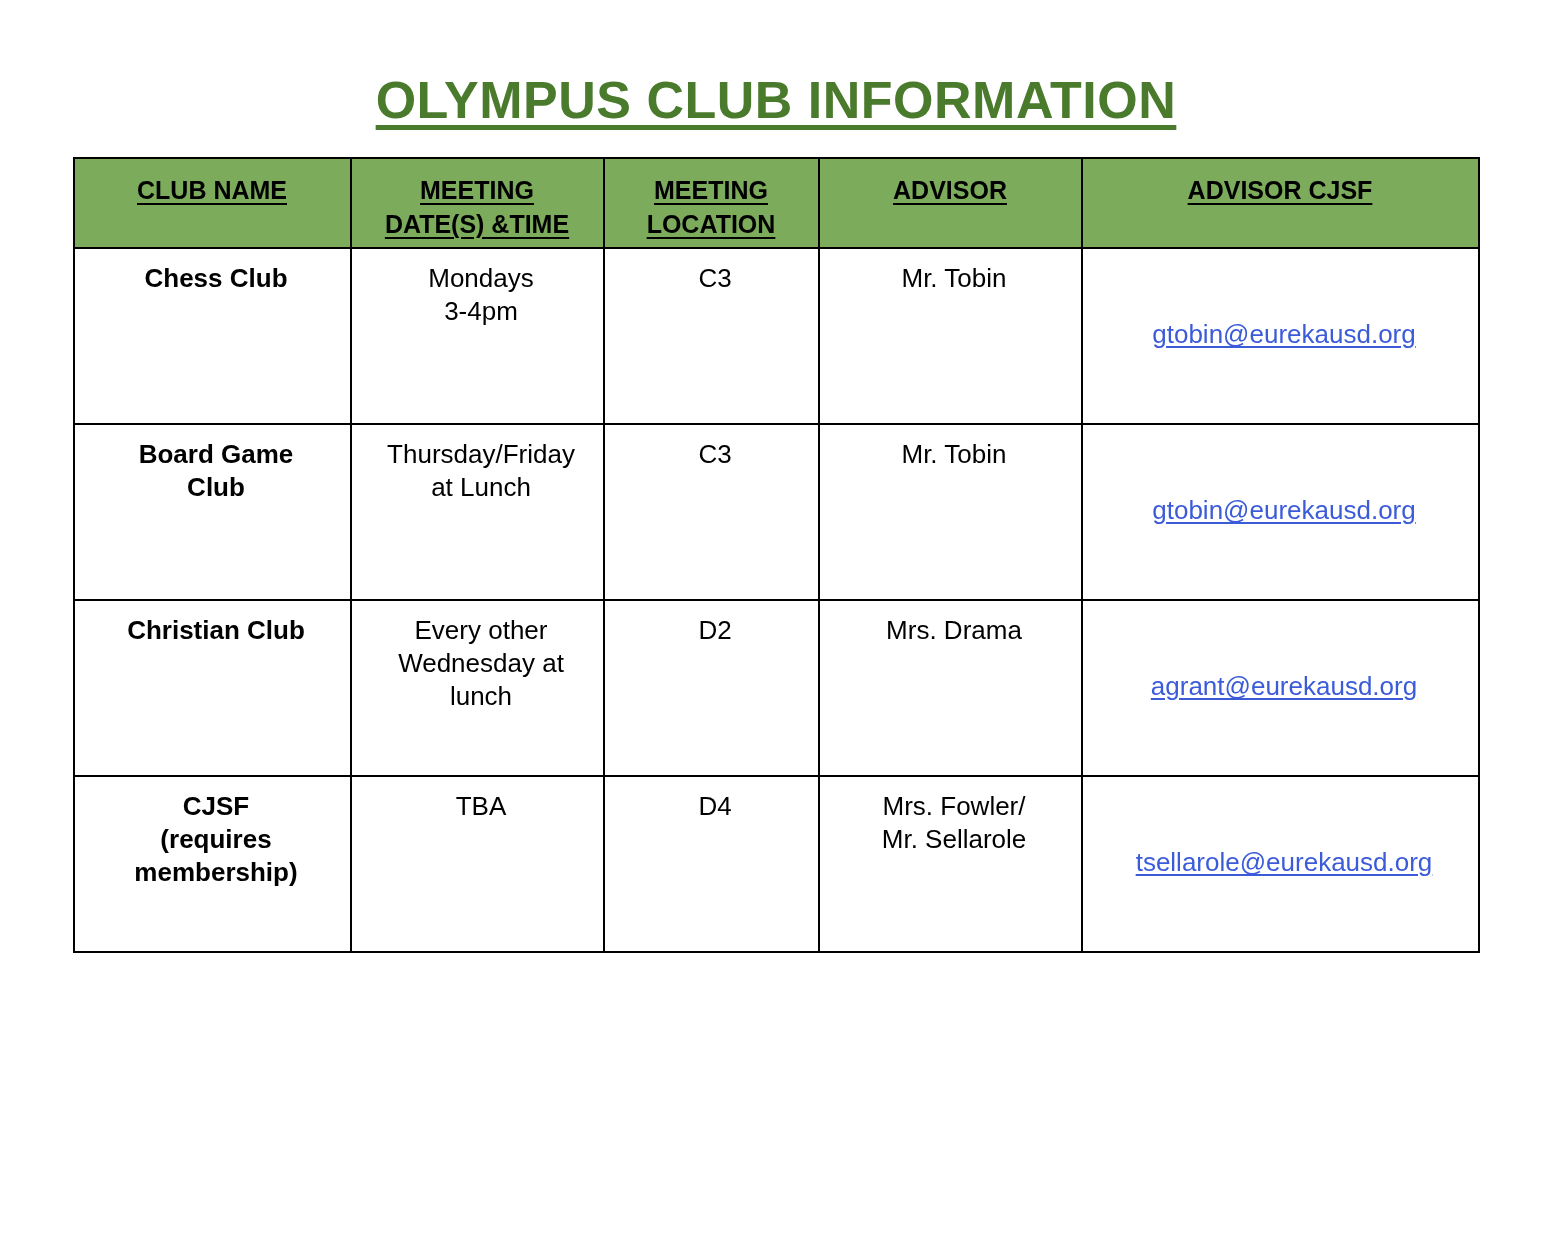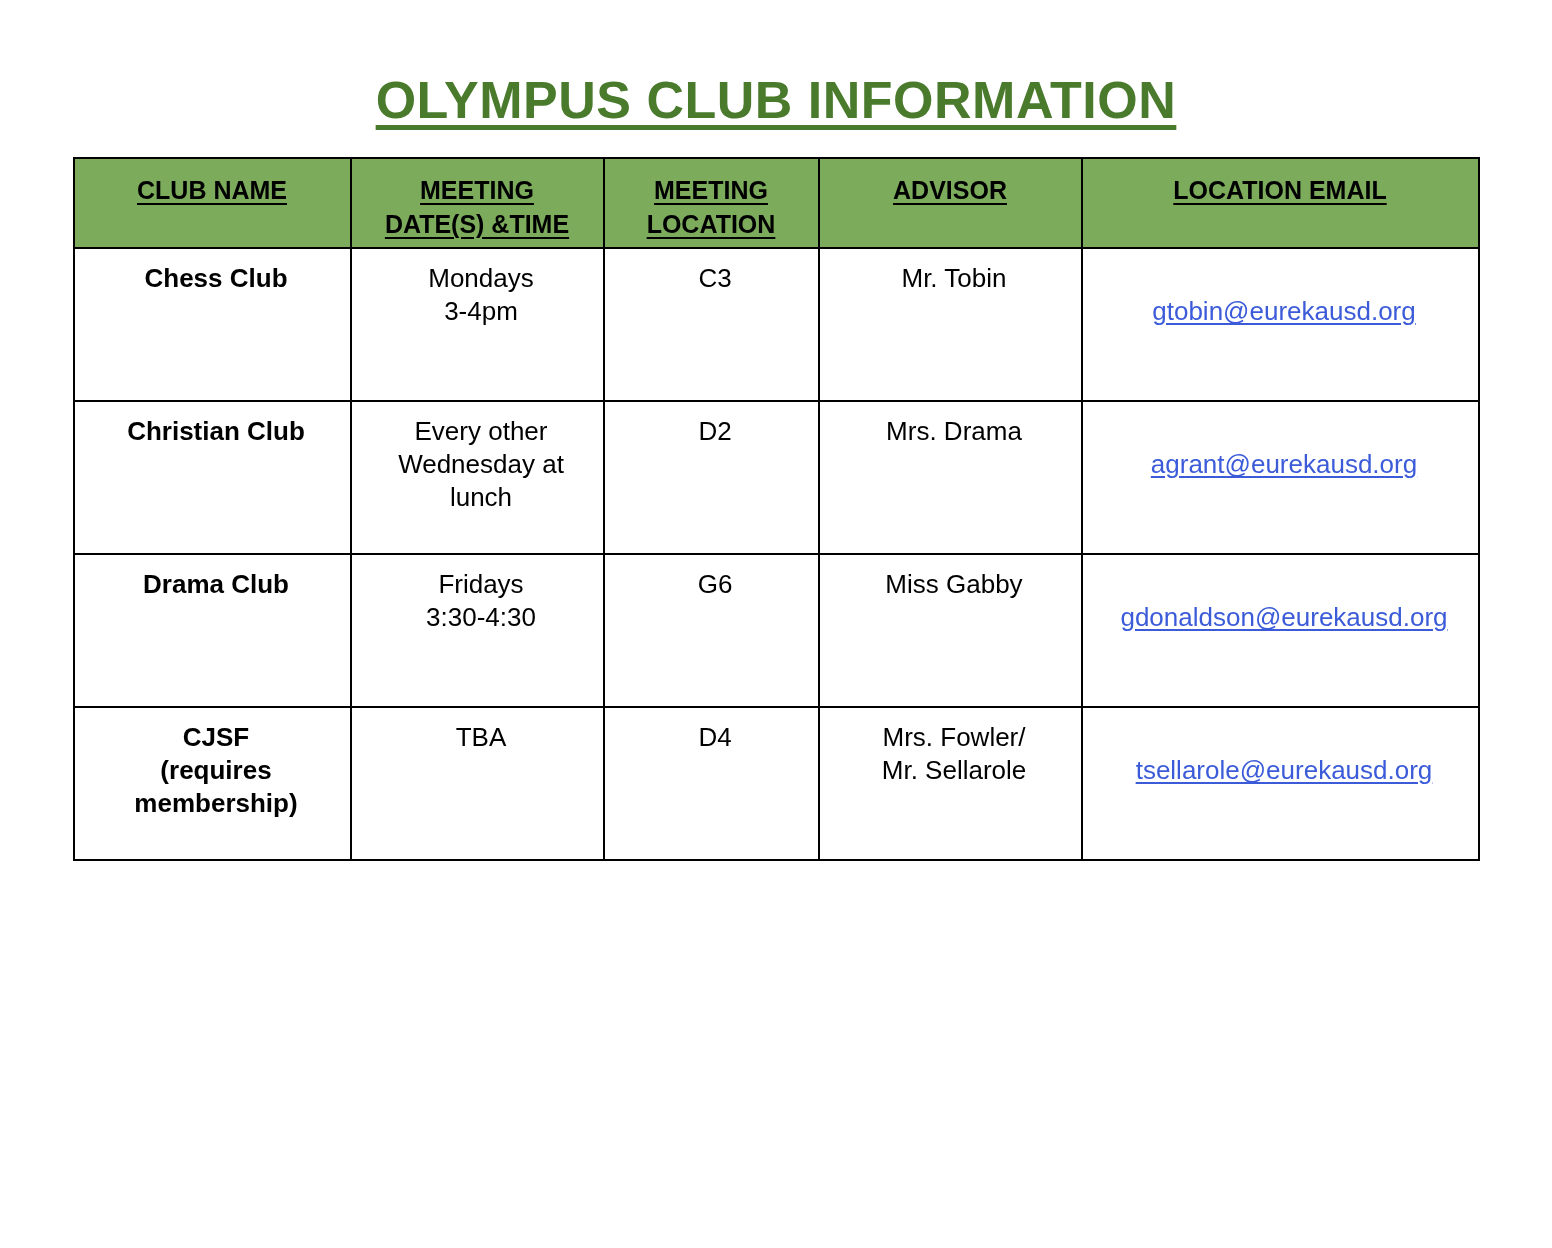--- a/index.html
+++ b/index.html
@@ -60,20 +60,21 @@
   }
   .clubs-table td.club-cell {
     font-weight: bold;
   }
   .clubs-table a.email-link {
     display: block;
     color: #3b5bd9;
     text-decoration: underline;
     text-underline-offset: 3px;
     cursor: pointer;
+    margin-top: 23px;
   }
   .clubs-table a.email-link:empty {
     display: none;
   }
 </style>
 </head>
 <body>
 
 <div class="page">
 
@@ -88,55 +89,56 @@
       <col style="width:397px">
     </colgroup>
     <thead>
       <tr style="height:82px">
         <th>CLUB NAME</th>
         <th>MEETING
 DATE(S) &amp;TIME</th>
         <th>MEETING
 LOCATION</th>
         <th>ADVISOR</th>
-        <th>LOCATION EMAIL</th>
+        <th>ADVISOR CJSF</th>
       </tr>
     </thead>
     <tbody>
       <tr style="height:102px">
         <td class="club-cell">Chess Club</td>
         <td>Mondays
 3-4pm</td>
+        <td>C3</td>
+        <td>Mr. Tobin</td>
+        <td>
+          <a class="email-link">gtobin@eurekausd.org</a>
+          
+        </td>
+      </tr>
+      <tr style="height:107px">
+        <td class="club-cell">Board Game
+Club</td>
+        <td>Thursday/Friday
+at Lunch</td>
         <td>C3</td>
         <td>Mr. Tobin</td>
         <td>
           <a class="email-link">gtobin@eurekausd.org</a>
           
         </td>
       </tr>
       <tr style="height:133px">
         <td class="club-cell">Christian Club</td>
         <td>Every other
 Wednesday at
 lunch</td>
         <td>D2</td>
         <td>Mrs. Drama</td>
         <td>
           <a class="email-link">agrant@eurekausd.org</a>
-          
-        </td>
-      </tr>
-      <tr style="height:97px">
-        <td class="club-cell">Drama Club</td>
-        <td>Fridays
-3:30-4:30</td>
-        <td>G6</td>
-        <td>Miss Gabby</td>
-        <td>
-          <a class="email-link">gdonaldson@eurekausd.org</a>
           
         </td>
       </tr>
       <tr style="height:147px">
         <td class="club-cell">CJSF
 (requires
 membership)</td>
         <td>TBA</td>
         <td>D4</td>
         <td>Mrs. Fowler/

